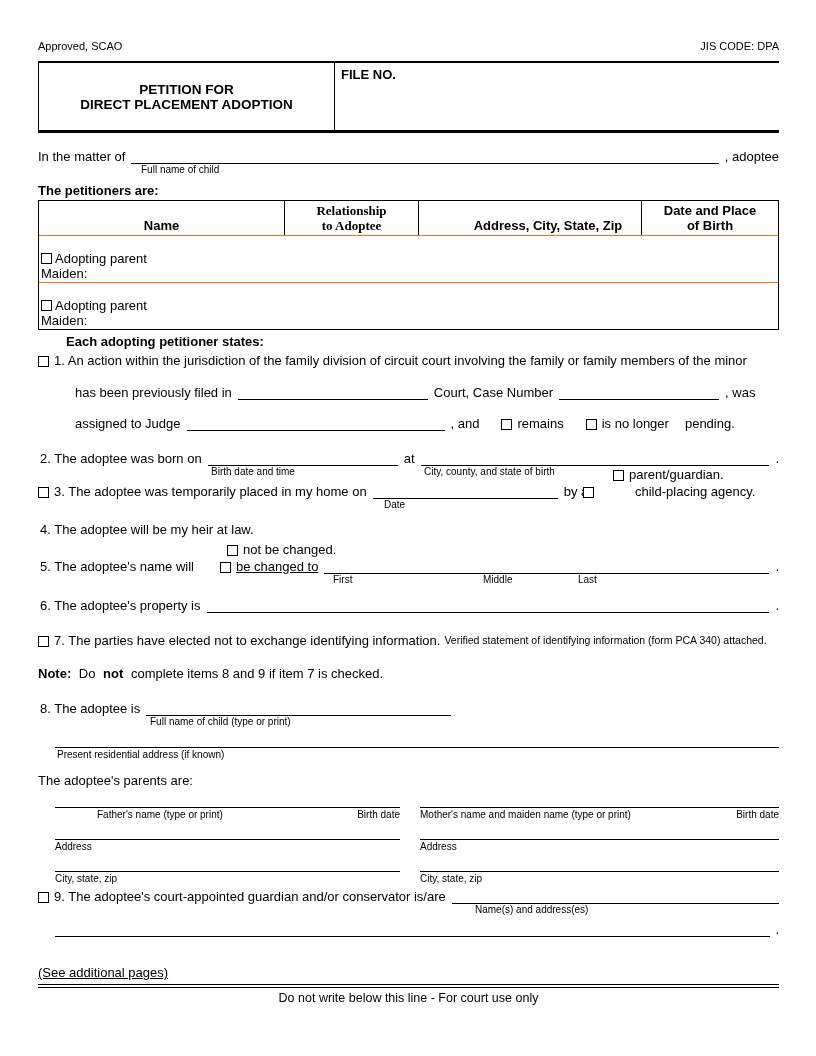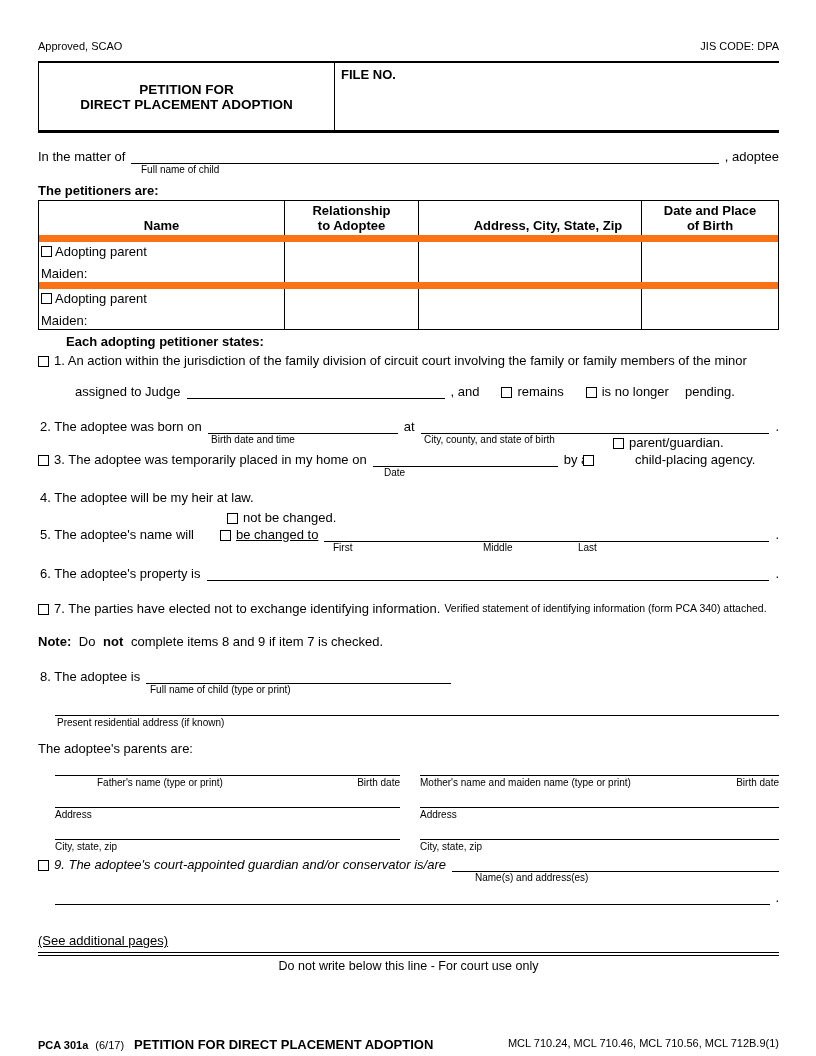--- a/index.html
+++ b/index.html
@@ -24,24 +24,24 @@
   .hdr-cell { padding:4px 6px; }
   .hdr-left  { width:222px; }
   .hdr-mid   { width:297px; border-left:1px solid #000; border-right:1px solid #000;
                display:flex; flex-direction:column; justify-content:center; align-items:center; text-align:center; }
   .hdr-right { flex:1; }
   
   .ptable { border:1px solid #000; margin-top:2px; }
   .prow { display:flex; }
   .pcell { border-left:1px solid #000; }
   .pcell:first-child { border-left:none; }
-  .c1 { width:245px; } .c2 { width:134px; } .c3 { width:223px;padding-left:36px; } .c4 { flex:1; }
+  .c1 { width:245px; } .c2 { width:134px;font-family:Liberation Serif, serif; } .c3 { width:223px;padding-left:36px; } .c4 { flex:1; }
   .phead .pcell { height:34px; display:flex; flex-direction:column; justify-content:flex-end; align-items:center;
                   font-weight:bold; padding-bottom:2px; text-align:center; line-height:15px; }
-  .pbody { border-top:7px solid #f97316; height:47px; }
+  .pbody { border-top:1px solid #f97316; height:47px;align-items:flex-end; }
   .pbody .c1 { display:flex; flex-direction:column; justify-content:space-between; padding:2px 2px 1px 2px; }
   .cbl { display:flex; align-items:center; gap:3px; }
 </style>
 </head>
 <body>
 
 <div class="page">
 
   <div class="row sm11" style="justify-content:space-between; align-items:flex-start;">
     <span>Approved, SCAO</span>
@@ -110,20 +110,27 @@
       <div class="pcell c4"></div>
     </div>
   </div>
 
   <div class="b" style="margin-top:4px;margin-left:28px;">Each adopting petitioner states:</div>
 
   <div class="row base" style="margin-top:4px;">
     <span class="cb"></span>
     <span style="margin-left:5px;">1. An action within the jurisdiction of the family division of circuit court involving the family or family members of the minor</span>
   </div>
+  <div class="row base" style="margin-top:17px; margin-left:37px;">
+    <span>has been previously filed in</span>
+    <span class="fillfx" style="width:190px; margin:0 6px;"></span>
+    <span>Court, Case Number</span>
+    <span class="fillfx" style="width:160px; margin:0 6px;"></span>
+    <span>, was</span>
+  </div>
   <div class="row base" style="margin-top:16px; margin-left:37px;">
     <span>assigned to Judge</span>
     <span class="fillfx" style="width:258px; margin:0 6px;"></span>
     <span>, and</span>
     <span class="cb" style="margin-left:22px;"></span>
     <span style="margin-left:5px;">remains</span>
     <span class="cb" style="margin-left:22px;"></span>
     <span style="margin-left:5px;">is no longer</span>
     <span style="margin-left:16px;">pending.</span>
   </div>
@@ -228,21 +235,21 @@
         <span>Mother's name and maiden name (type or print)</span>
         <span>Birth date</span>
       </div>
       <div class="fillfx" style="height:19px;"></div>
       <div class="sm" style="margin-top:1px;">Address</div>
       <div class="fillfx" style="height:19px;"></div>
       <div class="sm" style="margin-top:1px;">City, state, zip</div>
     </div>
   </div>
 
-  <div class="row base" style="margin-top:4px;font-style:italic;">
+  <div class="row base" style="margin-top:4px;">
     <span class="cb"></span>
     <span style="margin-left:5px;">9. The adoptee's court-appointed guardian and/or conservator is/are</span>
     <span class="fill" style="margin-left:6px;"></span>
   </div>
   <div class="lblrow">
     <span class="sm abs" style="left:437px; top:0;">Name(s) and address(es)</span>
   </div>
   <div class="row base" style="margin-top:6px; margin-left:17px;">
     <span class="fill"></span>
     <span style="margin-left:5px;">.</span>

